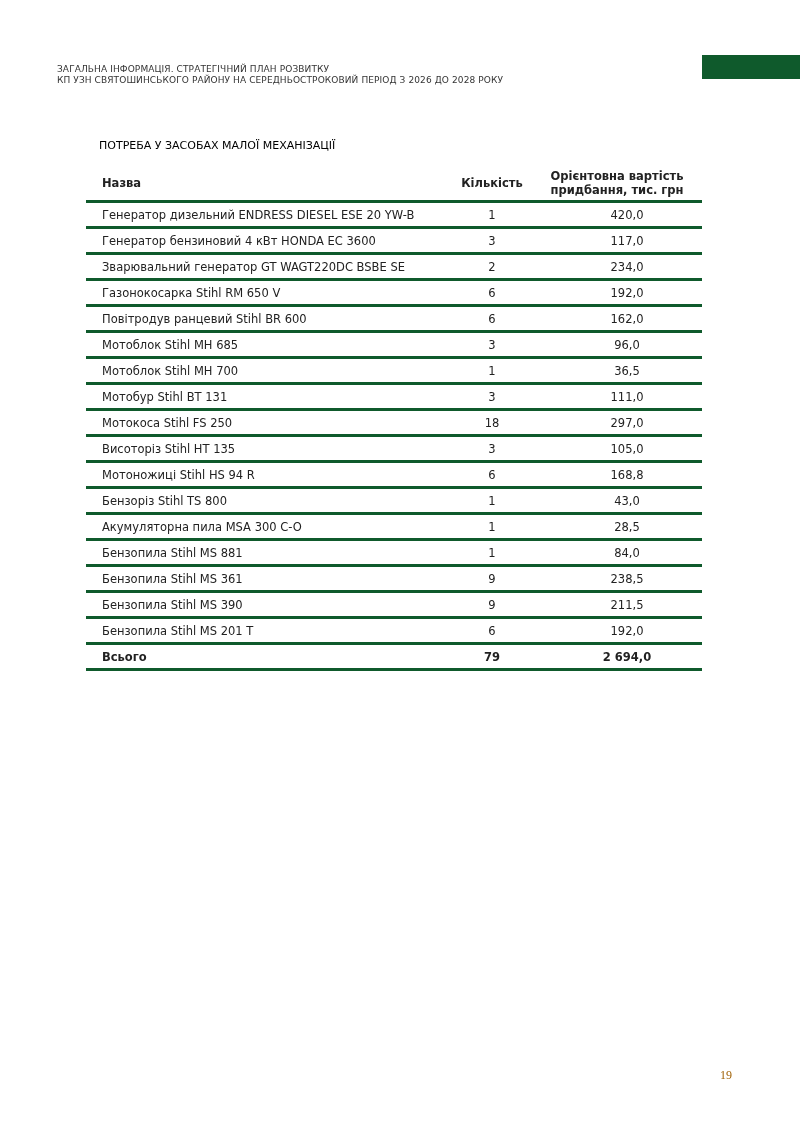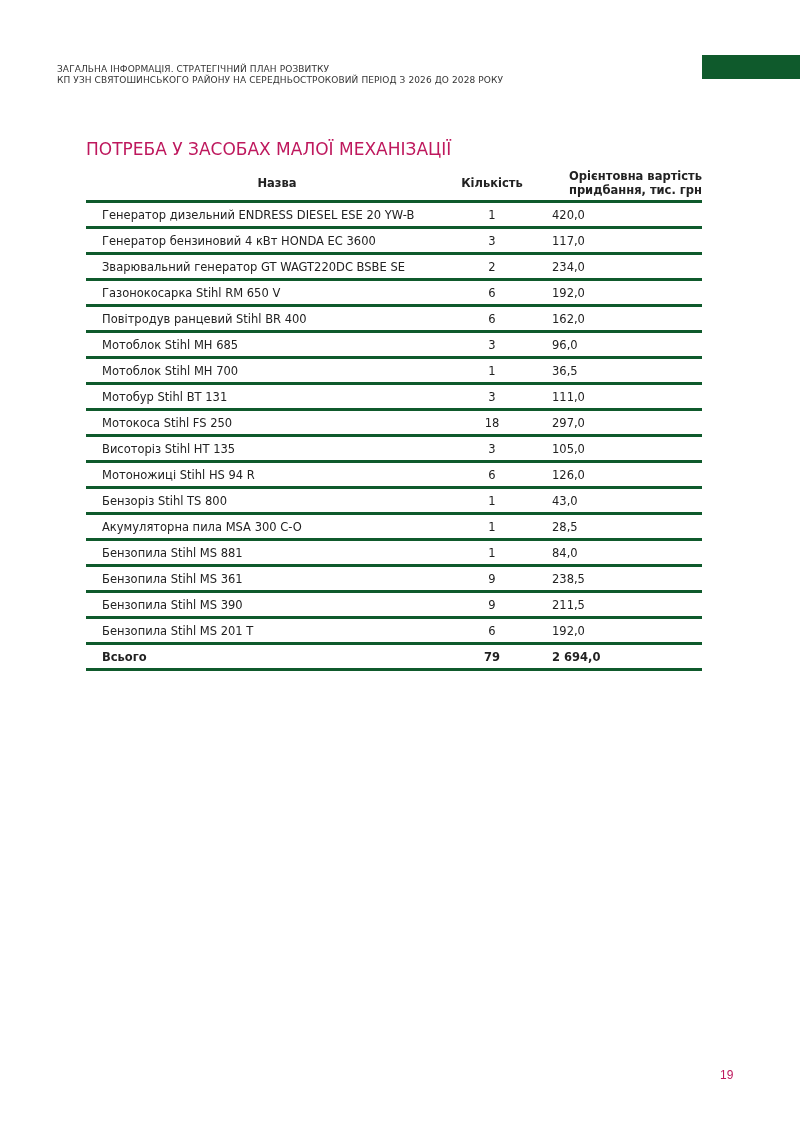--- a/index.html
+++ b/index.html
@@ -11,46 +11,46 @@
     .header-text {
       position: absolute; left: 57px; top: 64px;
       font-family: "DejaVu Sans", sans-serif; font-size: 9px; line-height: 11px;
       color: #333; letter-spacing: 0.1px;
     }
     .header-bar {
       position: absolute; left: 702px; top: 55px; width: 98px; height: 24px;
       background: #0f5a2c;
     }
     .section-title {
-      position: absolute; left: 86px; top: 139px;
-      font-family: "DejaVu Sans", sans-serif; font-size: 17px; color: #be185d;
+      position: absolute; left: 99px; top: 139px;
+      font-family: "DejaVu Sans", sans-serif; font-size: 11px; color: #000000;
     }
     table {
       position: absolute; left: 86px; top: 165px; width: 616px;
       border-collapse: collapse; font-family: "DejaVu Sans", sans-serif;
       font-size: 11.5px;
     }
     th, td { padding: 0; }
     thead th {
       font-weight: bold; height: 35px; vertical-align: middle;
       border-bottom: 3px solid #0f5a2c; font-size: 11.5px; line-height: 14px;
     }
-    th.name { text-align: center; padding-left: 16px; }
+    th.name { text-align: left; padding-left: 16px; }
     th.qty { text-align: center; width: 80px; }
-    th.cost { text-align: right; width: 170px; }
+    th.cost { text-align: center; width: 170px; }
     tbody td {
       height: 23px; border-bottom: 3px solid #0f5a2c; vertical-align: middle;
     }
     td.name { padding-left: 16px; }
     td.qty { text-align: center; }
-    td.cost { text-align: left; padding-left: 20px; }
+    td.cost { text-align: center; padding-left: 20px; }
     tr.total td { font-weight: bold; }
     .page-number {
       position: absolute; left: 720px; top: 1068px;
-      font-family: Liberation Sans, sans-serif; font-size: 12px; color: #be185d; text-align: right;
+      font-family: Liberation Serif, serif; font-size: 12px; color: #a16207; text-align: right;
     }
   </style>
 </head>
 <body>
 
 <div class="header-text">
   <div>ЗАГАЛЬНА ІНФОРМАЦІЯ. СТРАТЕГІЧНИЙ ПЛАН РОЗВИТКУ</div>
   <div>КП УЗН СВЯТОШИНСЬКОГО РАЙОНУ  НА СЕРЕДНЬОСТРОКОВИЙ ПЕРІОД З 2026 ДО 2028 РОКУ</div>
 </div>
 <div class="header-bar"></div>
@@ -83,21 +83,21 @@
         <td class="name">Зварювальний генератор GT WAGT220DC BSBE SE</td>
         <td class="qty">2</td>
         <td class="cost">234,0</td>
       </tr>
       <tr>
         <td class="name">Газонокосарка Stihl RM 650 V</td>
         <td class="qty">6</td>
         <td class="cost">192,0</td>
       </tr>
       <tr>
-        <td class="name">Повітродув ранцевий Stihl BR 400</td>
+        <td class="name">Повітродув ранцевий Stihl BR 600</td>
         <td class="qty">6</td>
         <td class="cost">162,0</td>
       </tr>
       <tr>
         <td class="name">Мотоблок Stihl MH 685</td>
         <td class="qty">3</td>
         <td class="cost">96,0</td>
       </tr>
       <tr>
         <td class="name">Мотоблок Stihl MH 700</td>
@@ -115,21 +115,21 @@
         <td class="cost">297,0</td>
       </tr>
       <tr>
         <td class="name">Висоторіз Stihl HT 135</td>
         <td class="qty">3</td>
         <td class="cost">105,0</td>
       </tr>
       <tr>
         <td class="name">Мотоножиці Stihl HS 94 R</td>
         <td class="qty">6</td>
-        <td class="cost">126,0</td>
+        <td class="cost">168,8</td>
       </tr>
       <tr>
         <td class="name">Бензоріз Stihl TS 800</td>
         <td class="qty">1</td>
         <td class="cost">43,0</td>
       </tr>
       <tr>
         <td class="name">Акумуляторна пила MSA 300 C-O</td>
         <td class="qty">1</td>
         <td class="cost">28,5</td>

